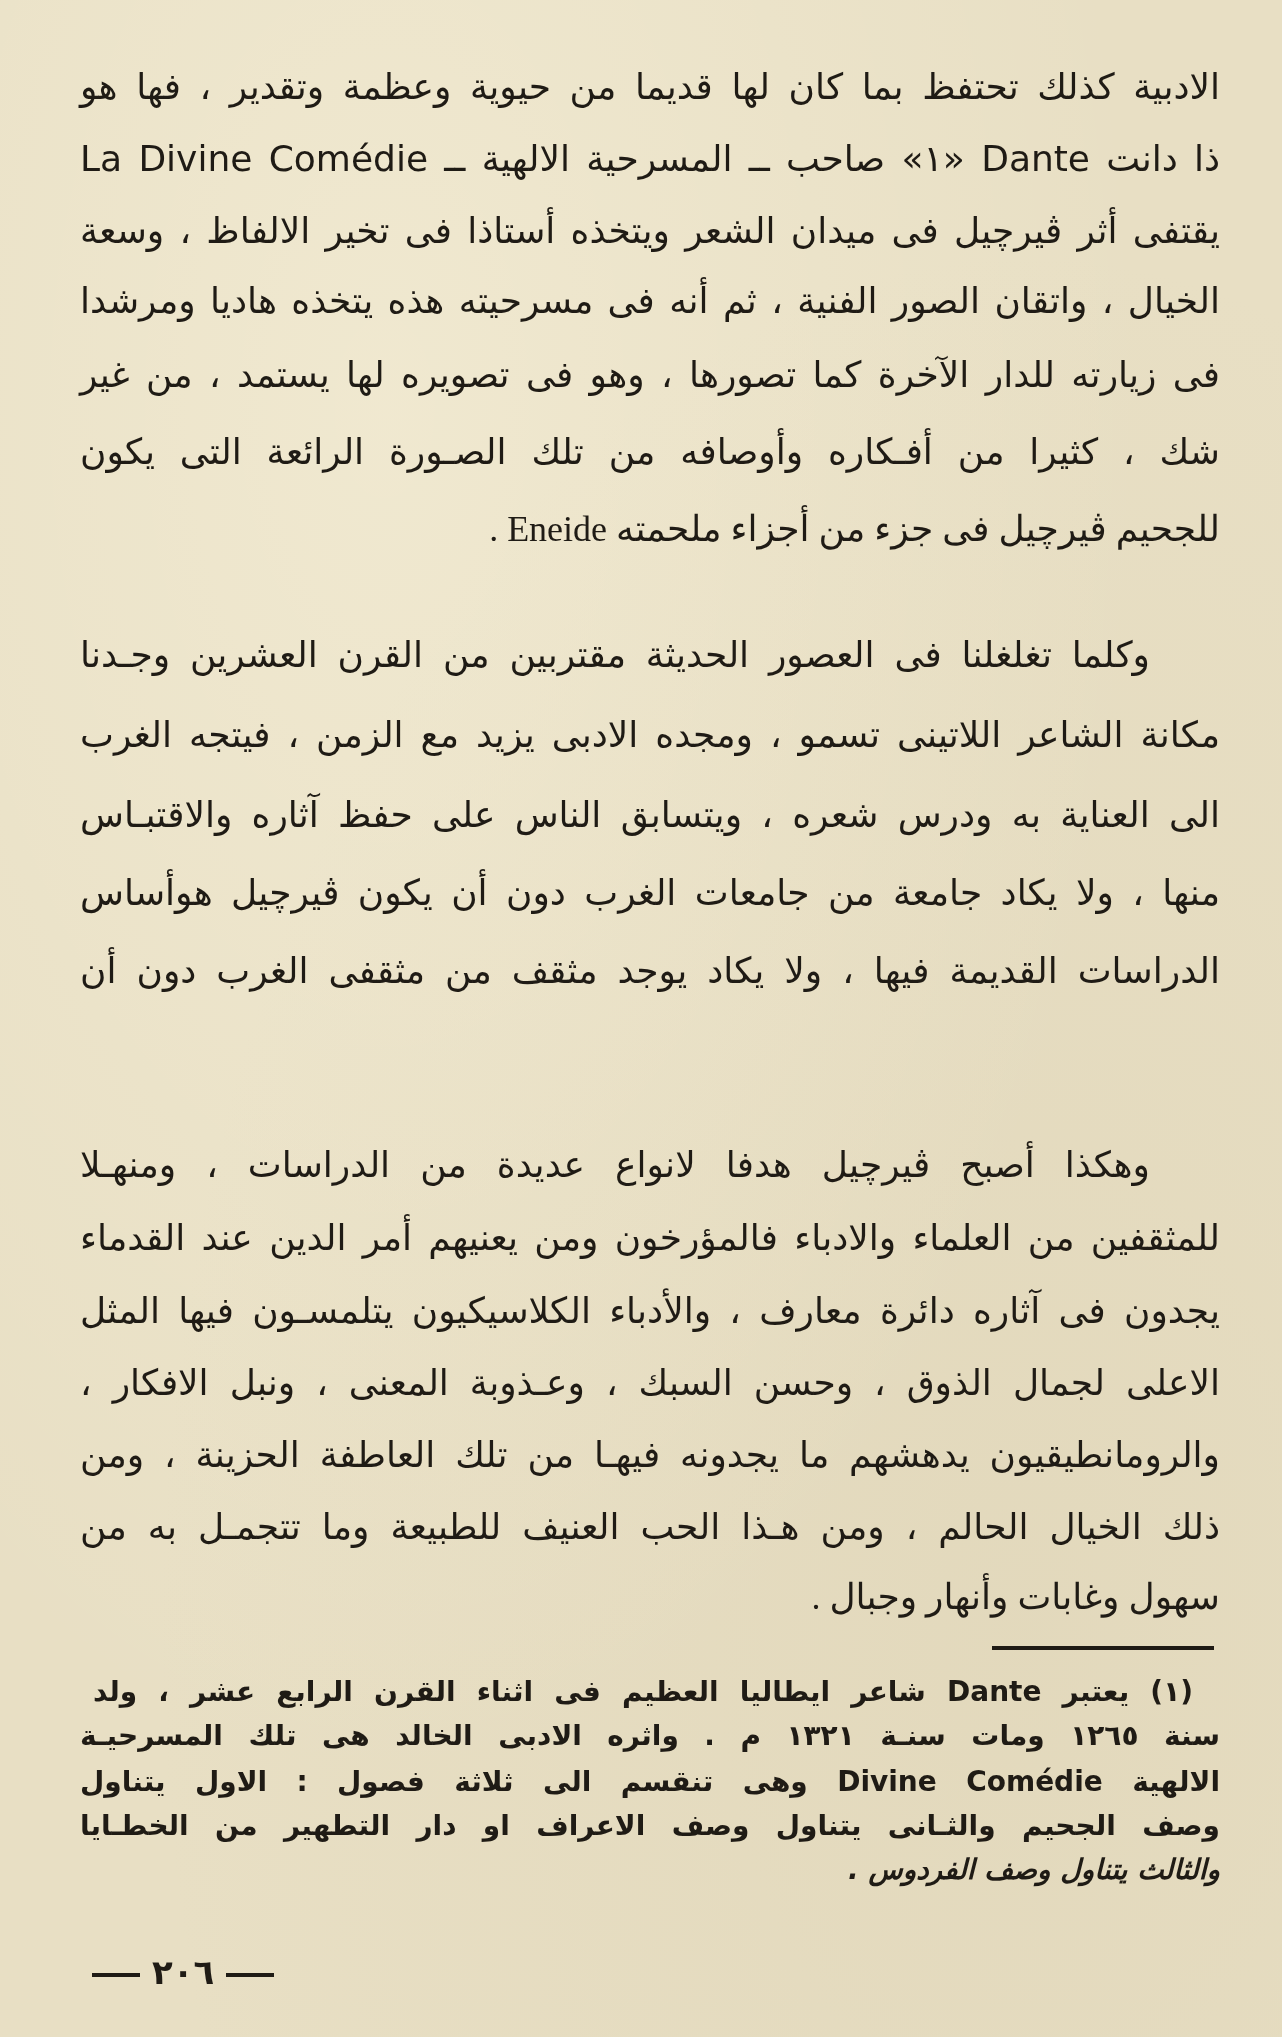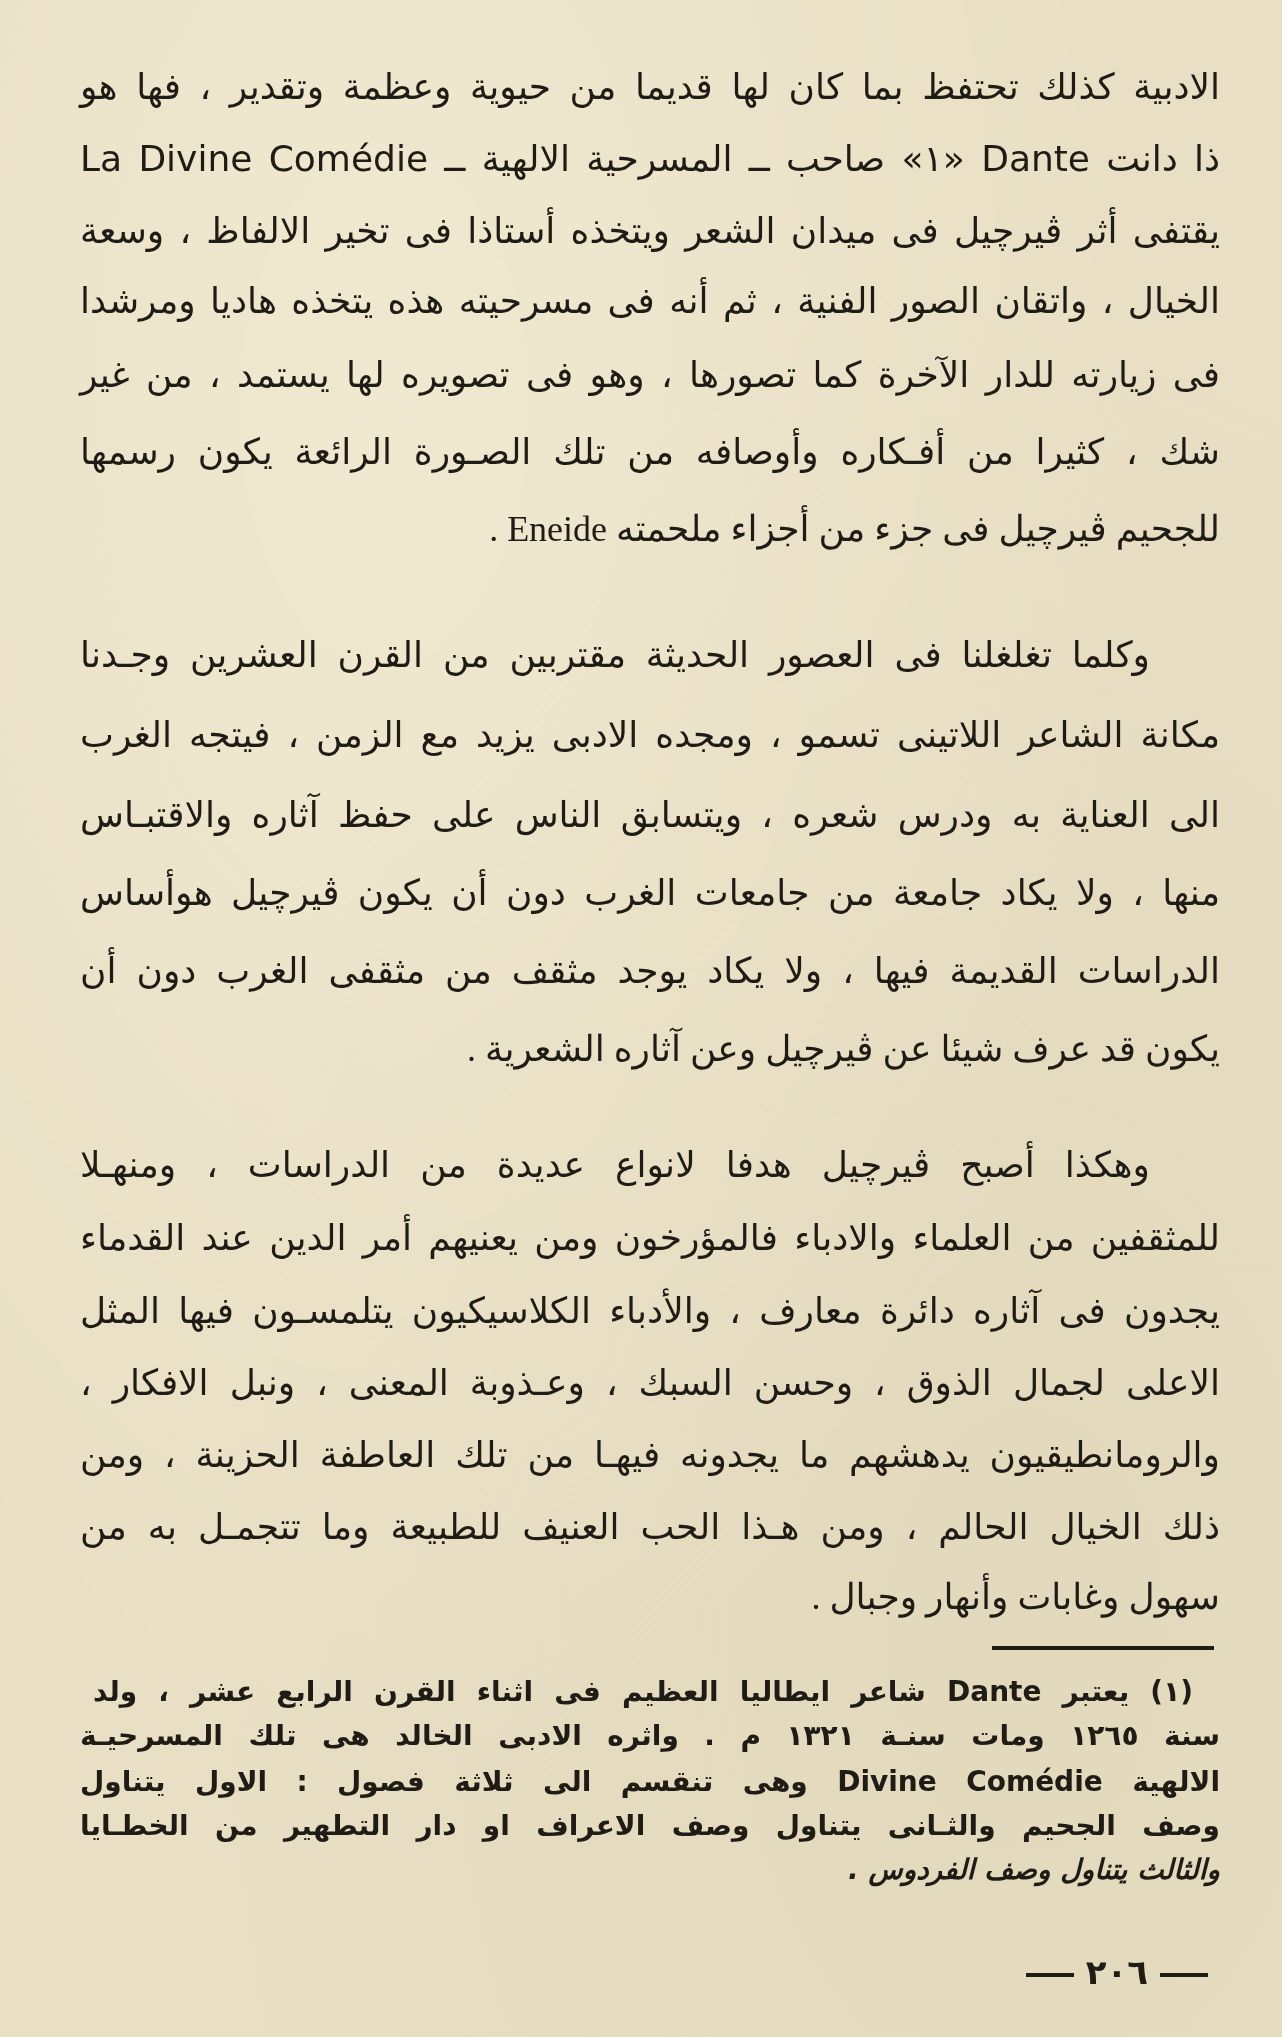--- a/index.html
+++ b/index.html
@@ -18,42 +18,41 @@
     position: absolute; left: 0; width: 1140px;
     direction: rtl; text-align: justify; text-align-last: justify;
     white-space: nowrap; font-size: 36px; line-height: 50px;
   }
   .line.last { text-align-last: right; font-family: Liberation Serif, serif; }
   .line.indent { padding-right: 70px; box-sizing: border-box; }
   .fn { position: absolute; left: 0; width: 1140px; direction: rtl; text-align: justify; text-align-last: justify; white-space: nowrap; font-size: 28px; line-height: 40px; font-weight: bold; }
   .fn.last { text-align-last: right; font-style: italic; }
   .fn.indent { padding-right: 40px; box-sizing: border-box; margin-left: 13px; }
   .rule { position: absolute; left: 912px; top: 1646px; width: 222px; height: 4px; background: #1f1b15; }
-  .pageno { position: absolute; left: 0; width: 1140px; top: 1952px; text-align: right; font-size: 34px; font-weight: bold; }
+  .pageno { position: absolute; left: 0; width: 1140px; top: 1952px; text-align: left; font-size: 34px; font-weight: bold; }
   .pageno .dash { display: inline-block; width: 48px; height: 4px; background: #1f1b15; vertical-align: middle; margin: 0 12px; }
 </style>
 </head>
 <body>
 
 <div class="page">
 
   <div class="line" style="top:62px">الادبية كذلك تحتفظ بما كان لها قديما من حيوية وعظمة وتقدير ، فها هو</div>
   <div class="line" style="top:134px">ذا دانت Dante «١» صاحب ــ المسرحية الالهية ــ La Divine Comédie</div>
   <div class="line" style="top:206px">يقتفى أثر ڤيرچيل فى ميدان الشعر ويتخذه أستاذا فى تخير الالفاظ ، وسعة</div>
   <div class="line" style="top:276px">الخيال ، واتقان الصور الفنية ، ثم أنه فى مسرحيته هذه يتخذه هاديا ومرشدا</div>
   <div class="line" style="top:350px">فى زيارته للدار الآخرة كما تصورها ، وهو فى تصويره لها يستمد ، من غير</div>
-  <div class="line" style="top:427px">شك ، كثيرا من أفـكاره وأوصافه من تلك الصـورة الرائعة يكون رسمها</div>
+  <div class="line" style="top:427px">شك ، كثيرا من أفـكاره وأوصافه من تلك الصـورة الرائعة التى يكون</div>
   <div class="line last" style="top:504px">للجحيم ڤيرچيل فى جزء من أجزاء ملحمته Eneide .</div>
 
   <div class="line indent" style="top:630px">وكلما تغلغلنا فى العصور الحديثة مقتربين من القرن العشرين وجـدنا</div>
   <div class="line" style="top:710px">مكانة الشاعر اللاتينى تسمو ، ومجده الادبى يزيد مع الزمن ، فيتجه الغرب</div>
   <div class="line" style="top:790px">الى العناية به ودرس شعره ، ويتسابق الناس على حفظ آثاره والاقتبـاس</div>
   <div class="line" style="top:868px">منها ، ولا يكاد جامعة من جامعات الغرب دون أن يكون ڤيرچيل هوأساس</div>
   <div class="line" style="top:946px">الدراسات القديمة فيها ، ولا يكاد يوجد مثقف من مثقفى الغرب دون أن</div>
-  <div class="line last" style="top:1024px">يكون قد عرف شيئا عن ڤيرچيل وعن آثاره الشعرية .</div>
 
   <div class="line indent" style="top:1140px">وهكذا أصبح ڤيرچيل هدفا لانواع عديدة من الدراسات ، ومنهـلا</div>
   <div class="line" style="top:1213px">للمثقفين من العلماء والادباء فالمؤرخون ومن يعنيهم أمر الدين عند القدماء</div>
   <div class="line" style="top:1286px">يجدون فى آثاره دائرة معارف ، والأدباء الكلاسيكيون يتلمسـون فيها المثل</div>
   <div class="line" style="top:1358px">الاعلى لجمال الذوق ، وحسن السبك ، وعـذوبة المعنى ، ونبل الافكار ،</div>
   <div class="line" style="top:1430px">والرومانطيقيون يدهشهم ما يجدونه فيهـا من تلك العاطفة الحزينة ، ومن</div>
   <div class="line" style="top:1502px">ذلك الخيال الحالم ، ومن هـذا الحب العنيف للطبيعة وما تتجمـل به من</div>
   <div class="line last" style="top:1572px">سهول وغابات وأنهار وجبال .</div>
 
   <div class="rule"></div>

